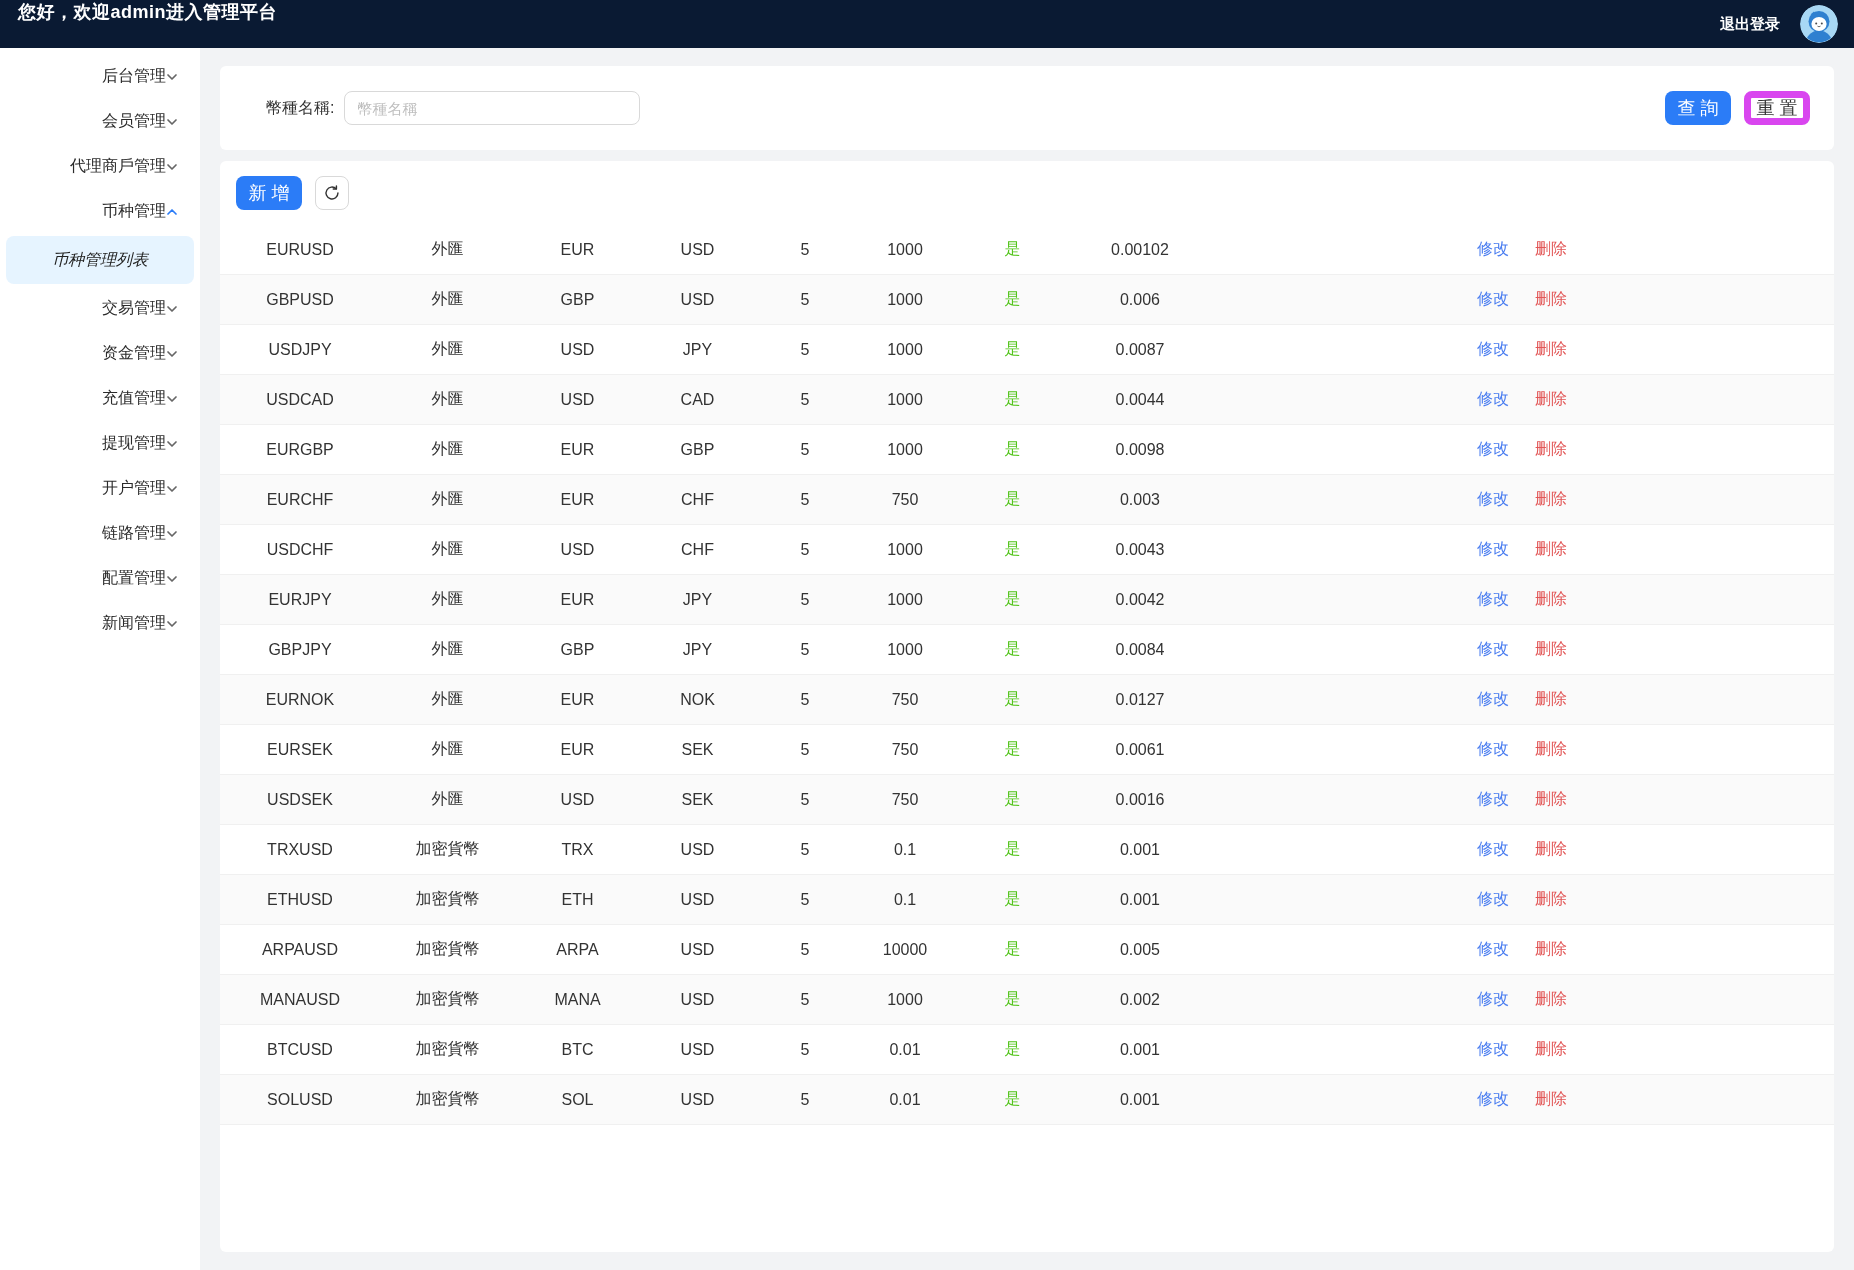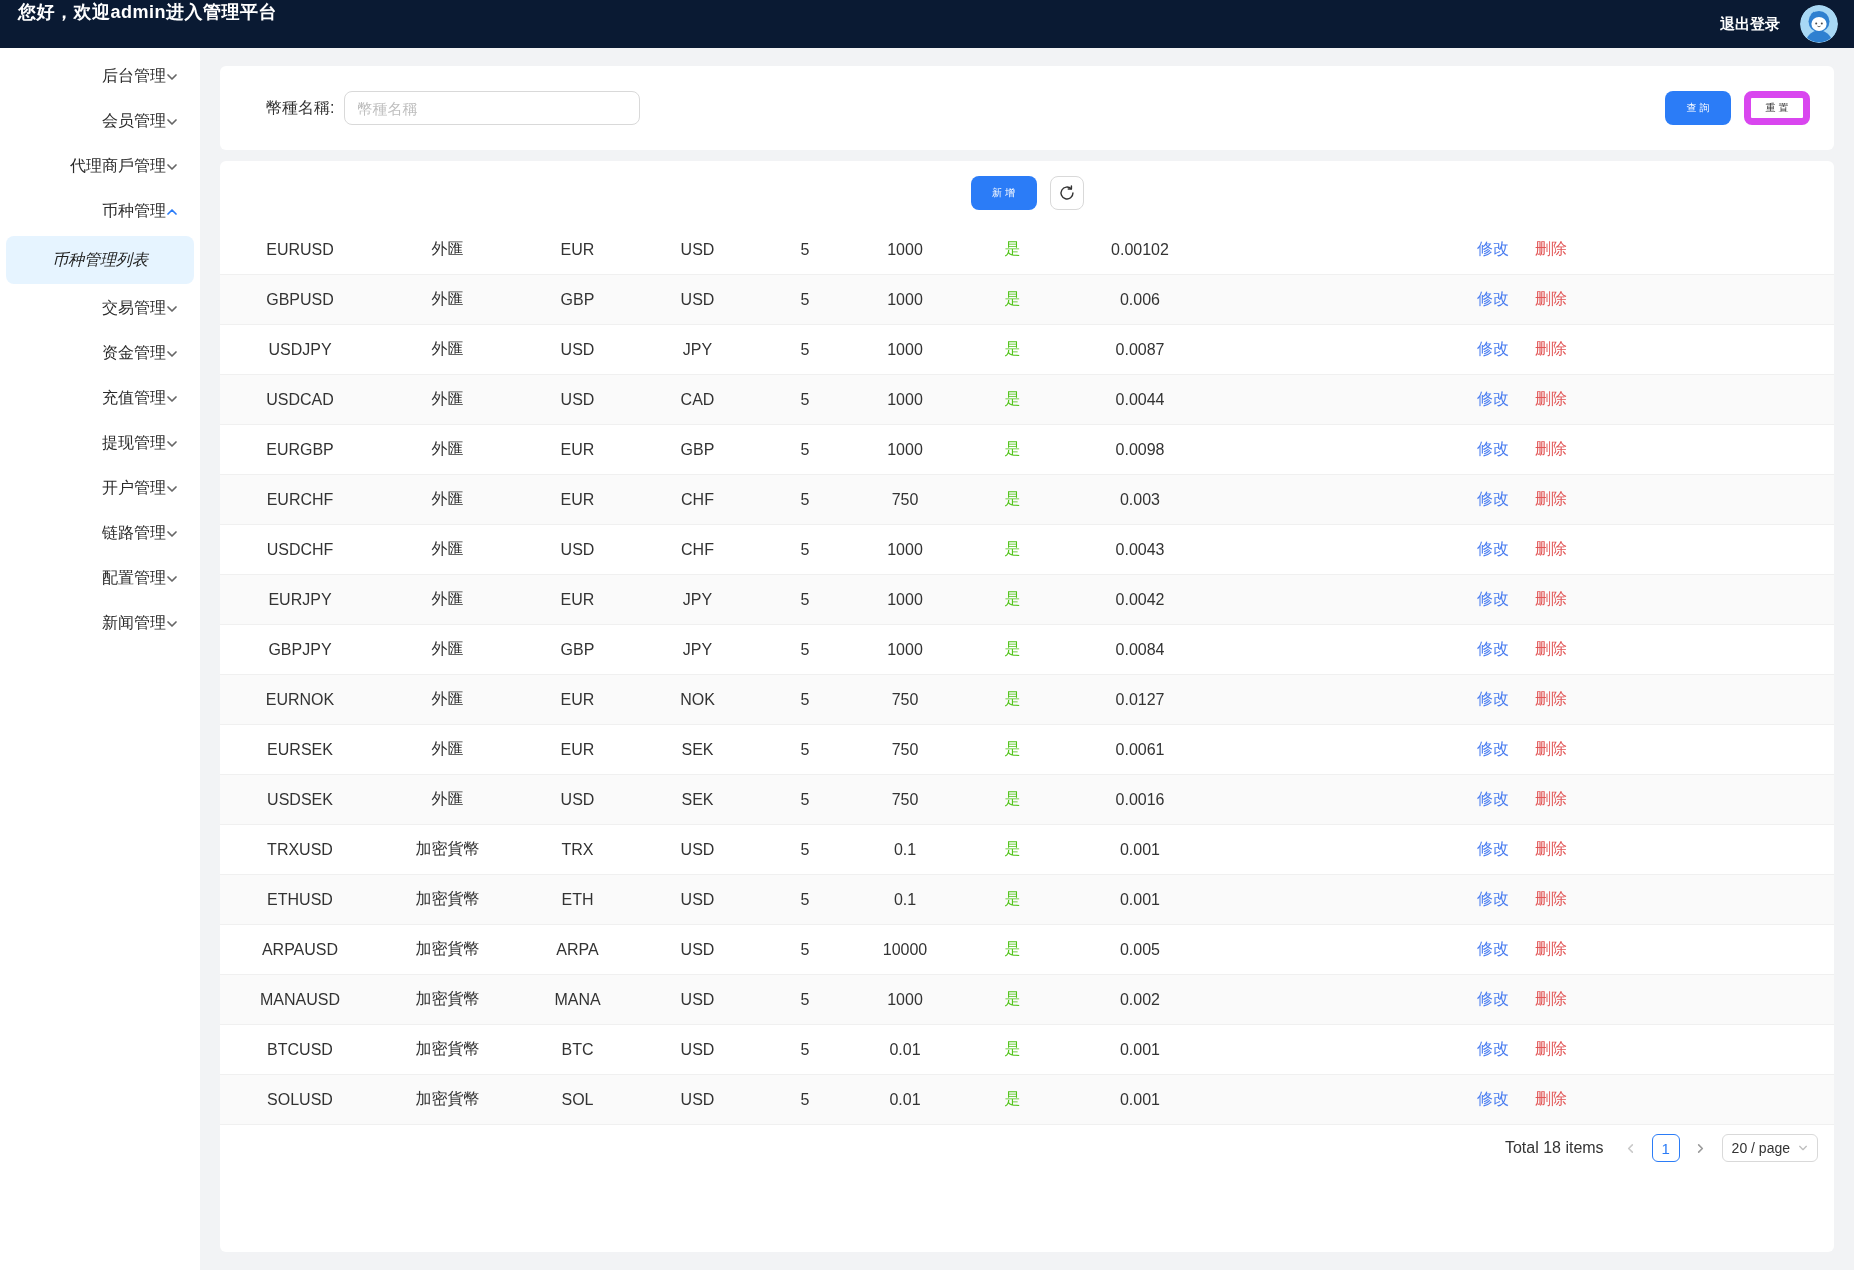--- a/index.html
+++ b/index.html
@@ -35,29 +35,29 @@
   .main { position:absolute; top:48px; left:200px; width:1654px; height:1222px;
     padding:18px 20px; display:flex; flex-direction:column; gap:11px; }
   .card { background:#fff; border-radius:6px; }
 
   .search-card { height:84px; display:flex; align-items:center; padding:0 24px 0 46px; }
   .search-label { font-size:16px; color:#333; margin-right:10px; white-space:nowrap; }
   .search-input { width:296px; height:34px; border:1px solid #d9d9d9; border-radius:8px;
     padding:0 12px; font-size:15px; color:#333; outline:none; font-family:inherit; }
   .search-input::placeholder { color:#bfbfbf; }
   .search-spacer { flex:1; }
-  .btn { height:34px; border-radius:8px; font-size:10px; display:inline-flex;
+  .btn { height:34px; border-radius:8px; font-size:18px; display:inline-flex;
     align-items:center; justify-content:center; cursor:pointer; border:none;
     font-family:inherit; white-space:nowrap; }
   .btn-primary { background:var(--primary); color:#fff; width:66px; }
   .btn-plain { background:#fff; color:#333; border:7px solid #d946ef; width:66px; }
   .search-card .btn + .btn { margin-left:13px; }
 
   .table-card { flex:1; display:flex; flex-direction:column; }
-  .toolbar { height:64px; display:flex; align-items:center; justify-content:center;
+  .toolbar { height:64px; display:flex; align-items:center; justify-content:flex-start;
     gap:13px; padding:0 16px; }
   .icon-btn { width:34px; height:34px; border:1px solid #d9d9d9; border-radius:8px;
     background:#fff; display:flex; align-items:center; justify-content:center;
     cursor:pointer; color:#333; }
 
   
   .thead { display:flex; height:40px; background:#fafafa; align-items:center; }
   .hcell { font-weight:bold; font-size:16px; color:#1f1f1f; text-align:center;
     position:relative; display:flex; align-items:center; justify-content:center; height:100%; }
   .hcell:not(:last-child)::after { content:""; position:absolute; right:0; top:50%;
@@ -515,36 +515,14 @@
     <div class="cell c6">0.01</div>
     <div class="cell c7">是</div>
     <div class="cell c8">0.001</div>
     <div class="cell c9 actions">
       <a class="link-edit">修改</a>
       <a class="link-delete">删除</a>
     </div>
   </div>
 </div>
 
-    <div class="tfoot">
-      <span class="total-text">Total 18 items</span>
-      <span class="pg-arrow pg-prev">
-        <svg width="11" height="11" viewBox="0 0 12 12">
-            <path d="M8 2L4 6l4 4" fill="none" stroke="currentColor" stroke-width="1.7" stroke-linecap="round" stroke-linejoin="round"></path>
-          </svg>
-      </span>
-      <span class="pg-page">1</span>
-      <span class="pg-arrow pg-next">
-        <svg width="11" height="11" viewBox="0 0 12 12">
-            <path d="M4 2l4 4-4 4" fill="none" stroke="currentColor" stroke-width="1.7" stroke-linecap="round" stroke-linejoin="round"></path>
-          </svg>
-      </span>
-      <span class="pg-size">
-        <span>20 / page</span>
-        <span class="chev-sm">
-          <svg width="10" height="10" viewBox="0 0 12 12">
-              <path d="M2 4l4 4 4-4" fill="none" stroke="currentColor" stroke-width="1.6" stroke-linecap="round" stroke-linejoin="round"></path>
-            </svg>
-        </span>
-      </span>
-    </div>
   </div>
 </div>
 
 </body></html>

